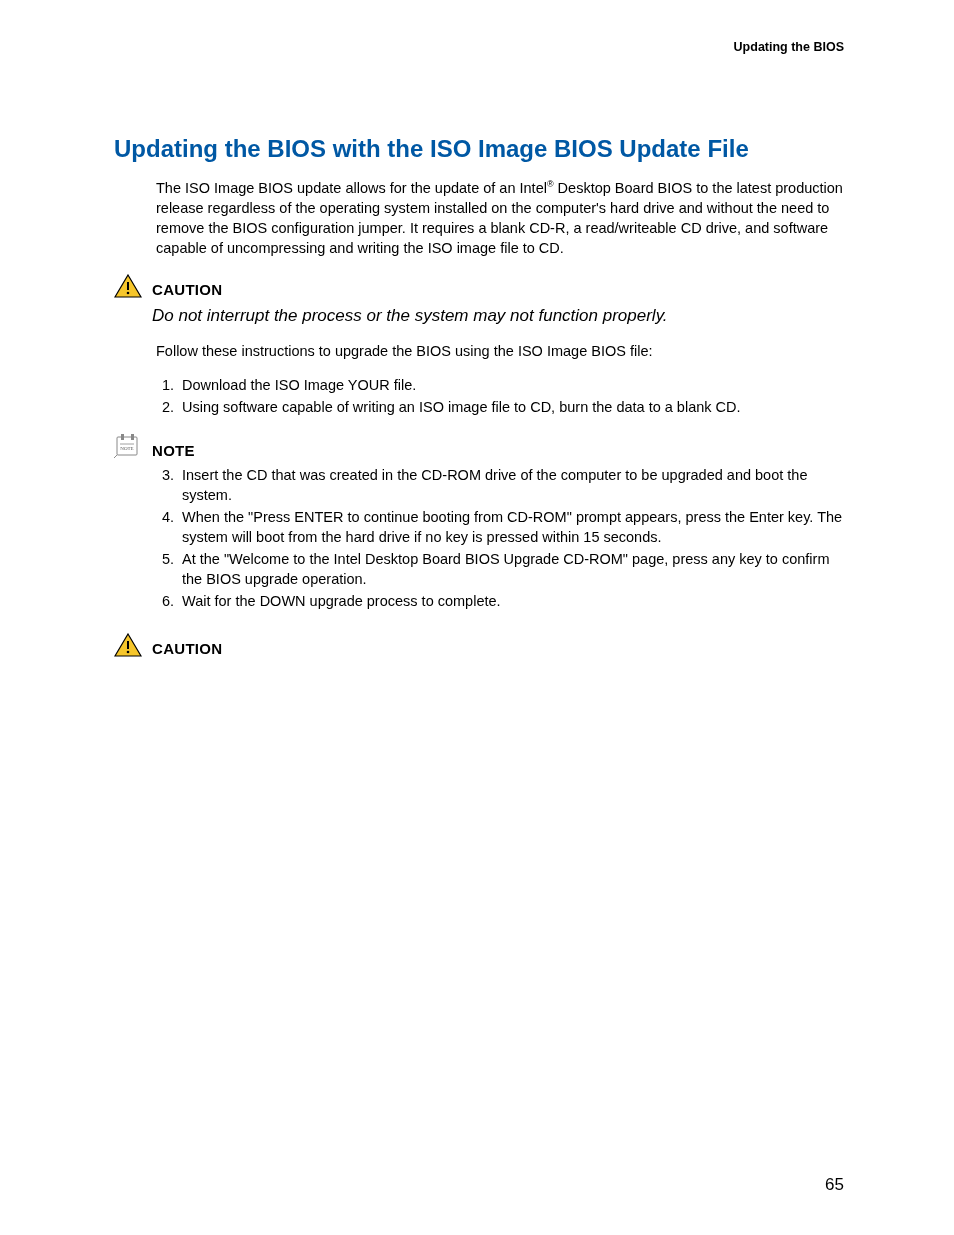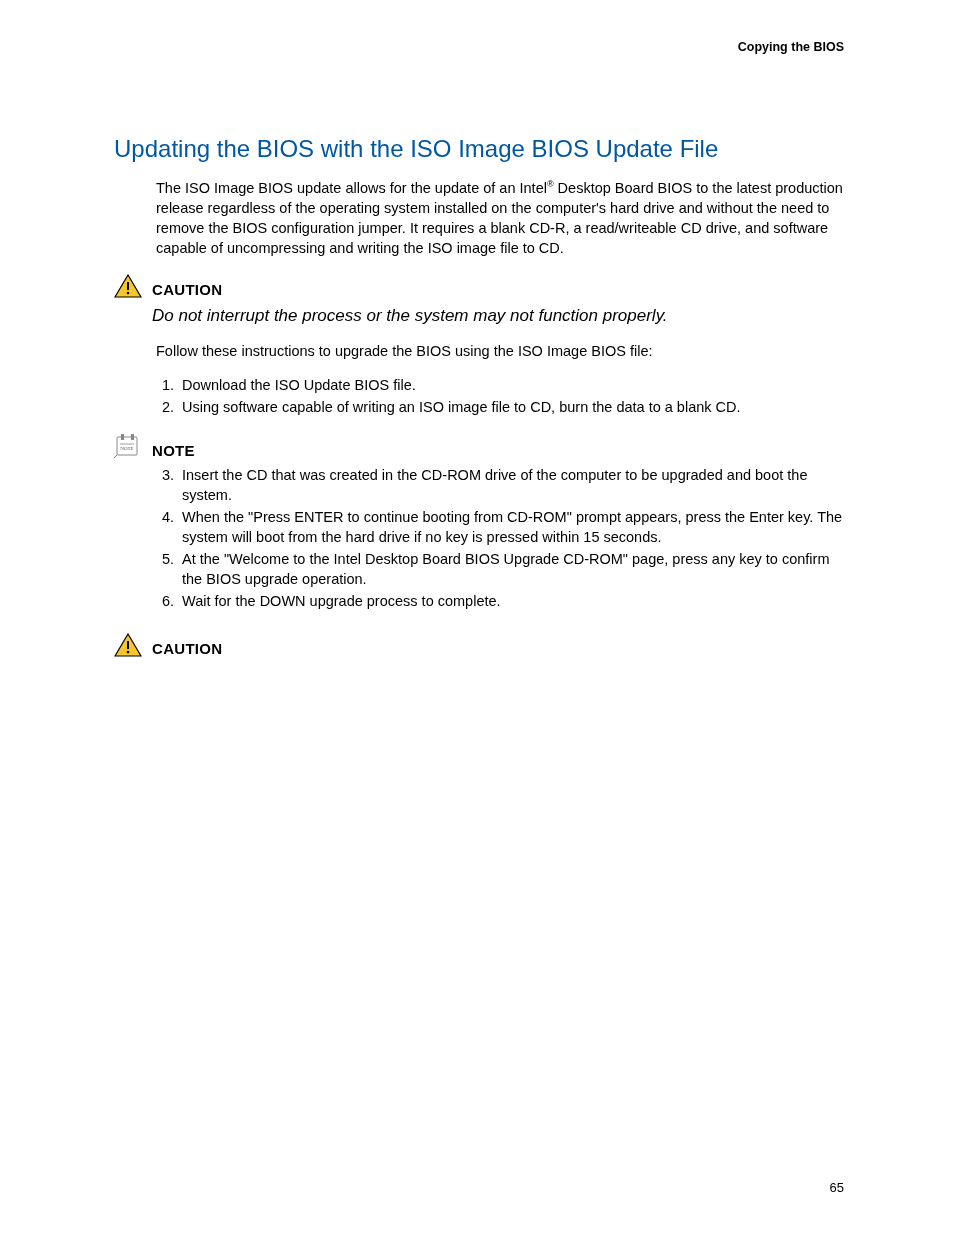--- a/index.html
+++ b/index.html
@@ -20,21 +20,21 @@
     height: 100%;
   }
   .header-right {
     text-align: right;
     font-weight: bold;
     font-size: 12.5px;
     margin-bottom: 80px;
   }
   h1.section-title {
     color: #0058a4;
-    font-weight: normal;
+    font-weight: bold;
     font-size: 24px;
     line-height: 1.25;
     margin: 0 0 14px 0;
   }
   .body-text {
     margin-left: 38px;
     font-size: 14.5px;
     line-height: 1.38;
   }
   .body-text p {
@@ -79,30 +79,30 @@
     padding-left: 4px;
     margin-bottom: 2px;
   }
   .list-wrap {
     margin-left: 38px;
   }
   .page-num {
     position: absolute;
     bottom: 40px;
     right: 110px;
-    font-size: 13px;
+    font-size: 17px;
   }
   svg { display: block; }
 </style>
 </head>
 <body>
 
 <div class="page">
 
-  <div class="header-right">Copying the BIOS</div>
+  <div class="header-right">Updating the BIOS</div>
 
   <h1 class="section-title">Updating the BIOS with the ISO Image BIOS Update File</h1>
 
   <div class="body-text">
     <p>
       <span>The ISO Image BIOS update allows for the update of an Intel</span><sup>®</sup><span> Desktop Board BIOS to the latest production release regardless of the operating system installed on the computer's hard drive and without the need to remove the BIOS configuration jumper. It requires a blank CD-R, a read/writeable CD drive, and software capable of uncompressing and writing the ISO image file to CD.</span>
     </p>
   </div>
 
   <div class="callout">
@@ -116,21 +116,21 @@
     <div class="callout-label">CAUTION</div>
   </div>
   <div class="caution-body">Do not interrupt the process or the system may not function properly.</div>
 
   <div class="body-text">
     <p>Follow these instructions to upgrade the BIOS using the ISO Image BIOS file:</p>
   </div>
 
   <div class="list-wrap">
     <ol start="1">
-      <li>Download the ISO Update BIOS file.</li>
+      <li>Download the ISO Image YOUR file.</li>
       <li>Using software capable of writing an ISO image file to CD, burn the data to a blank CD.</li>
     </ol>
   </div>
 
   <div class="callout">
     <div class="callout-icon">
       <svg width="28" height="26" viewBox="0 0 28 26">
         <rect x="3" y="4" width="20" height="18" rx="1" fill="#fff" stroke="#888" stroke-width="1"></rect>
         <rect x="7" y="1" width="3" height="6" fill="#888"></rect>
         <rect x="17" y="1" width="3" height="6" fill="#888"></rect>

